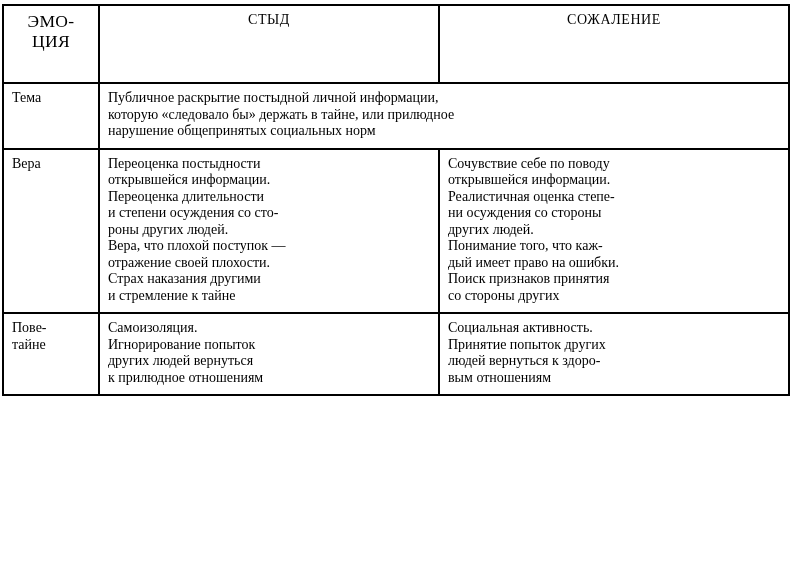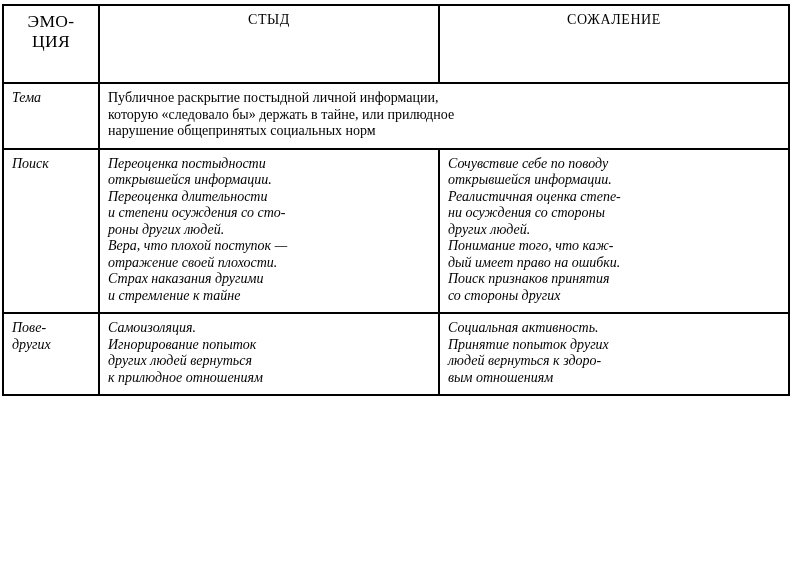--- a/index.html
+++ b/index.html
@@ -46,31 +46,29 @@
     font-size: 19px;
     letter-spacing: 0.6px;
     height: 62px;
   }
   thead th.head-emotion {
     font-size: 17.5px;
     line-height: 1.12;
     letter-spacing: 0.3px;
   }
   td.rowlabel {
-    font-style: italic;
     font-size: 19.5px;
     line-height: 1.15;
     padding-top: 7px;
     padding-left: 7px;
     white-space: pre-line;
   }
   td.cell {
     white-space: pre-line;
     padding-top: 7px;
-    font-style: italic;
   }
   td.wide {
     white-space: pre-line;
   }
 </style>
 </head>
 <body>
 
 <div class="page">
   <table class="emotion-table">
@@ -88,21 +86,21 @@
       </tr>
     </thead>
     <tbody>
       <tr>
         <td class="rowlabel">Тема</td>
         <td class="wide" colspan="2">Публичное раскрытие постыдной личной информации,
 которую «следовало бы» держать в тайне, или прилюдное
 нарушение общепринятых социальных норм</td>
       </tr>
       <tr>
-        <td class="rowlabel">Поиск</td>
+        <td class="rowlabel">Вера</td>
         <td class="cell">Переоценка постыдности
 открывшейся информации.
 Переоценка длительности
 и степени осуждения со сто-
 роны других людей.
 Вера, что плохой поступок —
 отражение своей плохости.
 Страх наказания другими
 и стремление к тайне</td>
         <td class="cell">Сочувствие себе по поводу
@@ -110,21 +108,21 @@
 Реалистичная оценка степе-
 ни осуждения со стороны
 других людей.
 Понимание того, что каж-
 дый имеет право на ошибки.
 Поиск признаков принятия
 со стороны других</td>
       </tr>
       <tr>
         <td class="rowlabel">Пове-
-других</td>
+тайне</td>
         <td class="cell">Самоизоляция.
 Игнорирование попыток
 других людей вернуться
 к прилюдное отношениям</td>
         <td class="cell">Социальная активность.
 Принятие попыток других
 людей вернуться к здоро-
 вым отношениям</td>
       </tr>
     </tbody>

